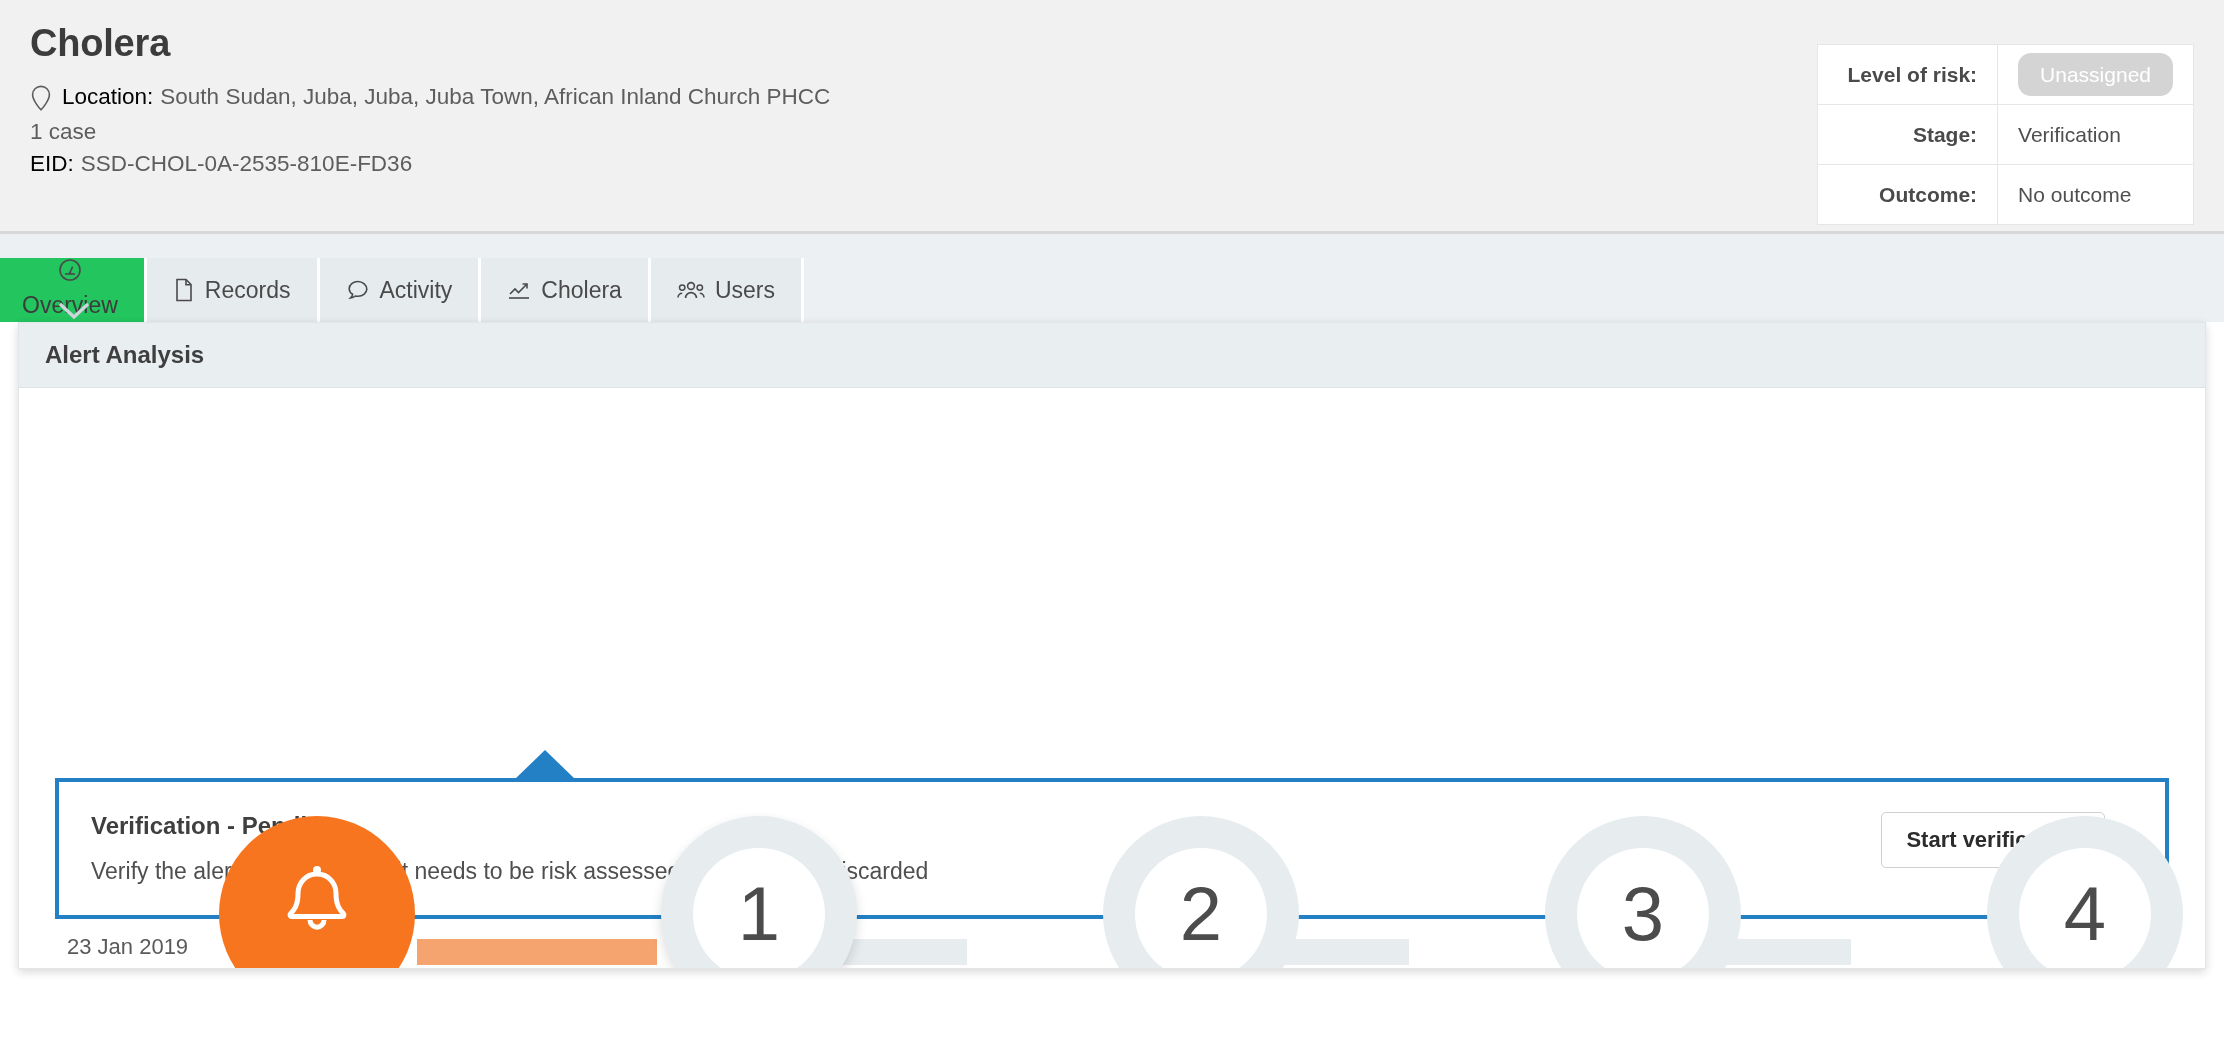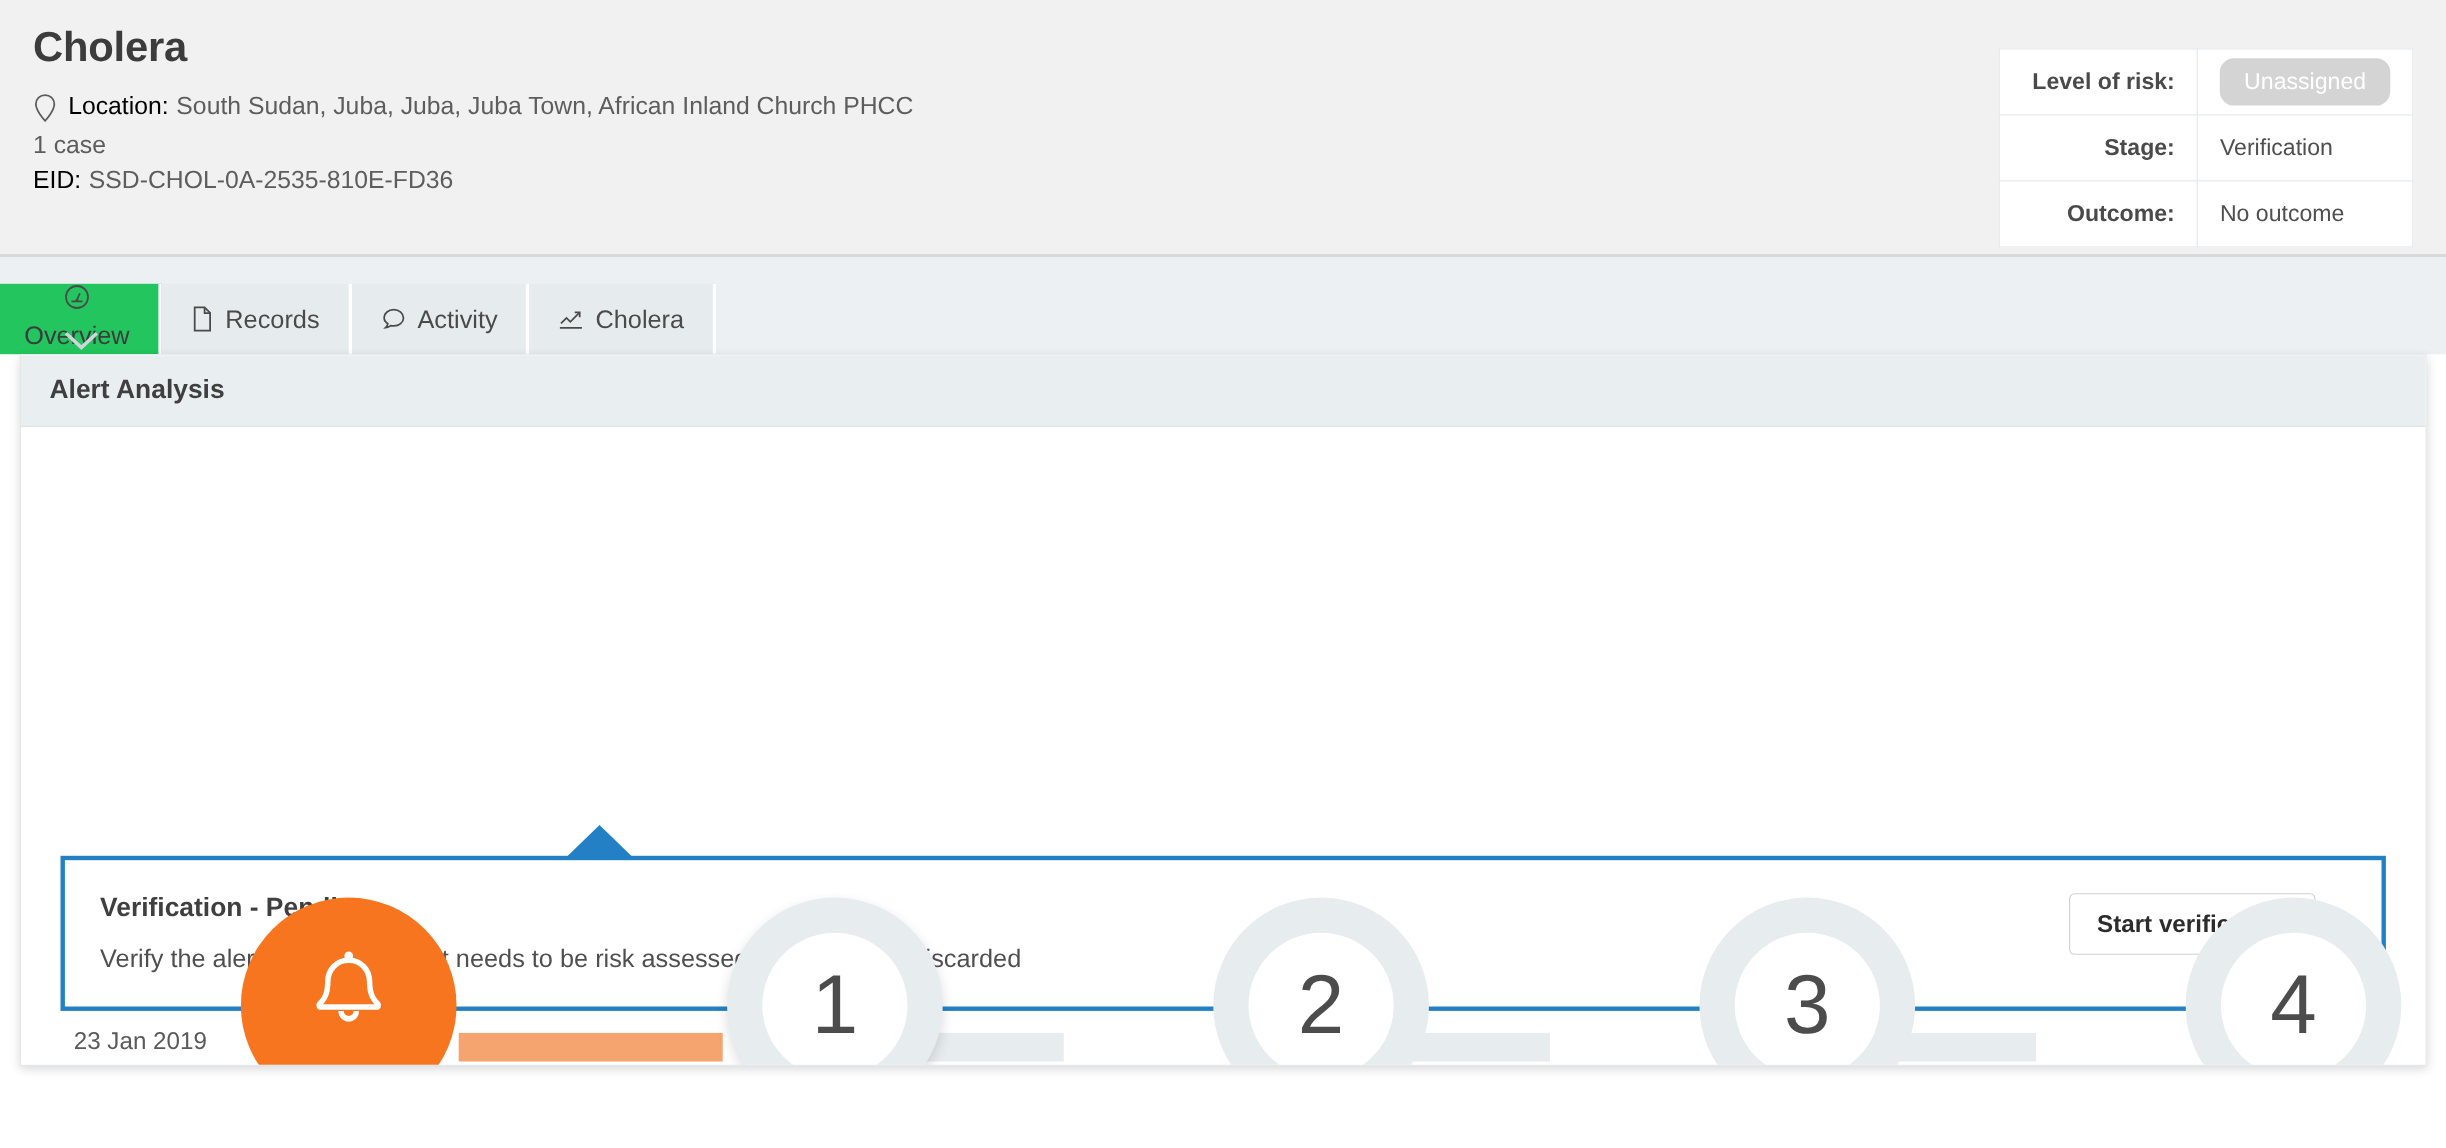--- a/index.html
+++ b/index.html
@@ -339,20 +339,33 @@
       <span class="tico">
         <svg width="24" height="24" viewBox="0 0 24 24">
           <path d="M2 20h20" stroke="#4a4a4a" stroke-width="1.6" fill="none"></path>
           <path d="M3 16l5-5 3.5 3.5L20 6" stroke="#4a4a4a" stroke-width="1.6" fill="none"></path>
           <path d="M15.5 6H20v4.5" stroke="#4a4a4a" stroke-width="1.6" fill="none"></path>
         </svg>
       </span>
       <span>Cholera</span>
     </div>
 
+    <div class="tab">
+      <span class="tico">
+        <svg width="28" height="22" viewBox="0 0 28 22">
+          <circle cx="14" cy="7" r="3.4" fill="none" stroke="#4a4a4a" stroke-width="1.6"></circle>
+          <path d="M8.6 19c0-3 2.4-5.4 5.4-5.4s5.4 2.4 5.4 5.4" fill="none" stroke="#4a4a4a" stroke-width="1.6"></path>
+          <circle cx="5.2" cy="8.6" r="2.7" fill="none" stroke="#4a4a4a" stroke-width="1.5"></circle>
+          <path d="M1 18.4c0-2.3 1.9-4.2 4.2-4.2" fill="none" stroke="#4a4a4a" stroke-width="1.5"></path>
+          <circle cx="22.8" cy="8.6" r="2.7" fill="none" stroke="#4a4a4a" stroke-width="1.5"></circle>
+          <path d="M27 18.4c0-2.3-1.9-4.2-4.2-4.2" fill="none" stroke="#4a4a4a" stroke-width="1.5"></path>
+        </svg>
+      </span>
+      <span>Users</span>
+    </div>
 
     <div class="tab-filler"></div>
   </div>
 
   <span class="tab-chevron">
     <svg width="36" height="22" viewBox="0 0 36 22">
       <path d="M4 4l14 13L32 4" fill="none" stroke="#cfd6db" stroke-width="3.2"></path>
     </svg>
   </span>
 </div>

